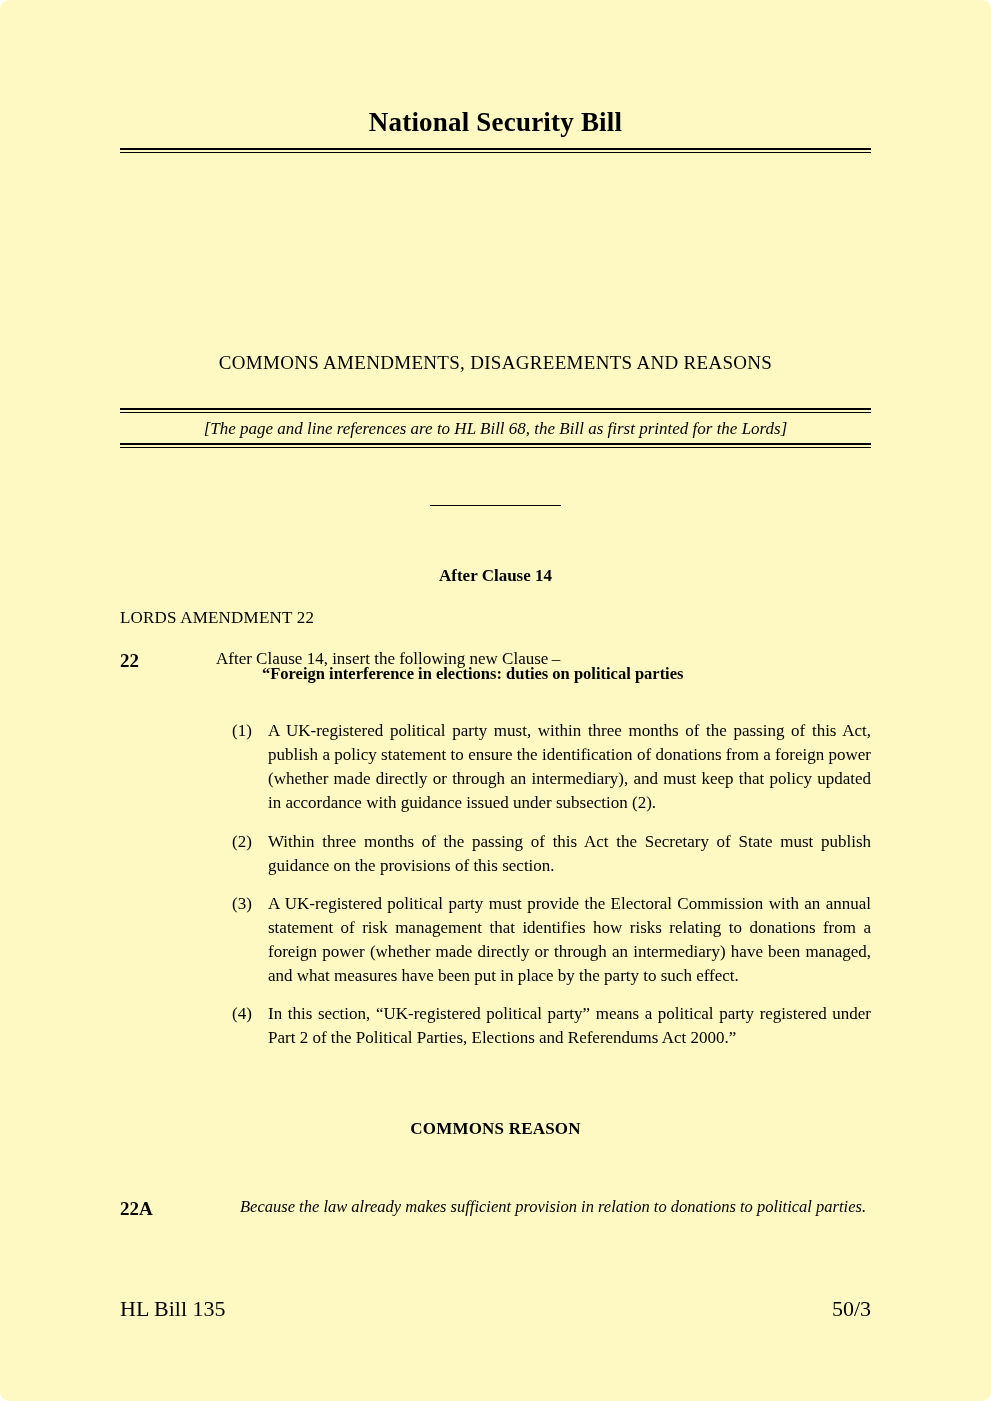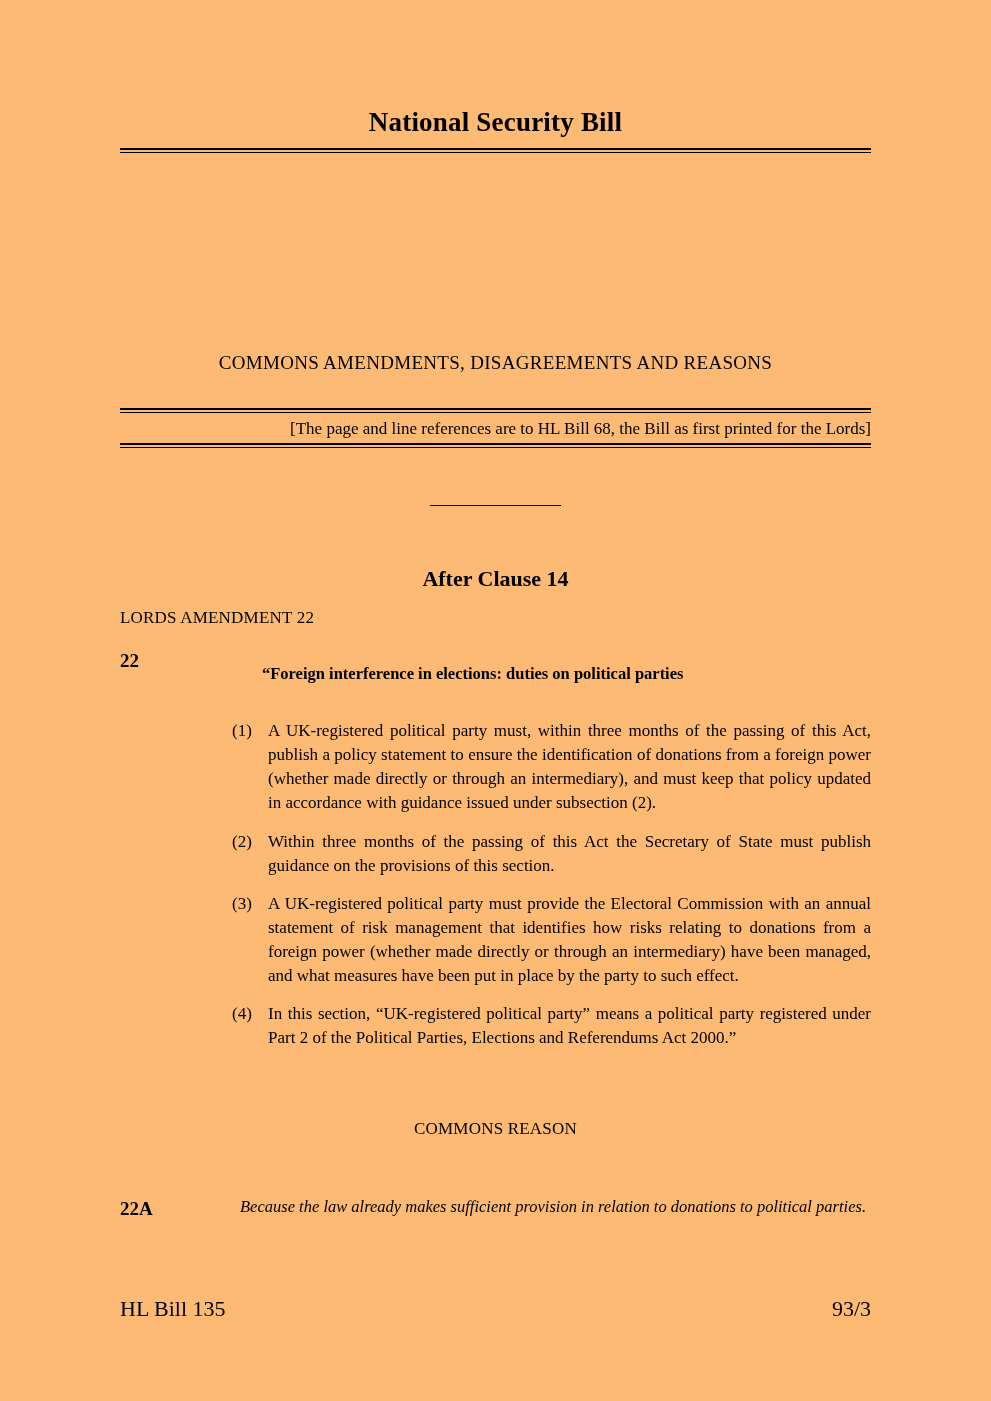--- a/index.html
+++ b/index.html
@@ -10,23 +10,24 @@
   }
   body {
     font-family: "Liberation Serif", "DejaVu Serif", serif;
     color: #000000;
   }
   .page {
     position: relative;
     width: 991px;
     height: 1401px;
     margin: 0 auto;
-    background: #fdba74;
+    background: #fef9c3;
     box-sizing: border-box;
     overflow: hidden;
+    border-radius: 9px;
   }
 
   
   .col {
     position: absolute;
     left: 120px;
     width: 751px;   
   }
 
   
@@ -56,28 +57,29 @@
   }
 
   
   .section-caps {
     text-align: center;
     font-size: 19px;
     line-height: 1.2;
     letter-spacing: 0.3px;
   }
   .note-italic {
-    text-align: right;
+    text-align: center;
+    font-style: italic;
     font-size: 17px;
     line-height: 1.2;
   }
   .clause-head {
     text-align: center;
     font-weight: bold;
-    font-size: 22px;
+    font-size: 17px;
     line-height: 1.2;
   }
   .amend-head {
     text-align: left;
     font-size: 17px;
     line-height: 1.2;
     letter-spacing: 0.2px;
   }
   .reason-head {
     text-align: center;
@@ -197,20 +199,21 @@
     <div class="clause-head">After Clause 14</div>
   </div>
 
   <div class="col" style="top: 608px;">
     <div class="amend-head">LORDS AMENDMENT 22</div>
   </div>
 
   <div class="col" style="top: 648px;">
     <div class="marker-row">
       <span class="marker">22</span>
+      <div class="marker-text">After Clause 14, insert the following new Clause –</div>
     </div>
   </div>
 
   <div class="col" style="top: 663px;">
     <div class="quoted-title">“Foreign interference in elections: duties on political parties</div>
   </div>
 
   <div class="col" style="top: 719px;">
 
     <div class="subsec">
@@ -228,30 +231,30 @@
       <span>A UK-registered political party must provide the Electoral Commission with an annual statement of risk management that identifies how risks relating to donations from a foreign power (whether made directly or through an intermediary) have been managed, and what measures have been put in place by the party to such effect.</span>
     </div>
 
     <div class="subsec">
       <span class="num">(4)</span>
       <span>In this section, “UK-registered political party” means a political party registered under Part 2 of the Political Parties, Elections and Referendums Act 2000.”</span>
     </div>
 
   </div>
 
-  <div class="col" style="top: 1119px;">
+  <div class="col" style="top: 1119px; font-weight: bold;">
     <div class="reason-head">COMMONS REASON</div>
   </div>
 
 
   <div class="col" style="top: 1196px;">
     <div class="reason-row">
       <span class="marker">22A</span>
       <div class="reason-body">Because the law already makes sufficient provision in relation to donations to political parties.</div>
     </div>
   </div>
 
   <div class="footer">
     <span>HL Bill 135</span>
-    <span>93/3</span>
+    <span>50/3</span>
   </div>
 
 </div>
 
 </body></html>

